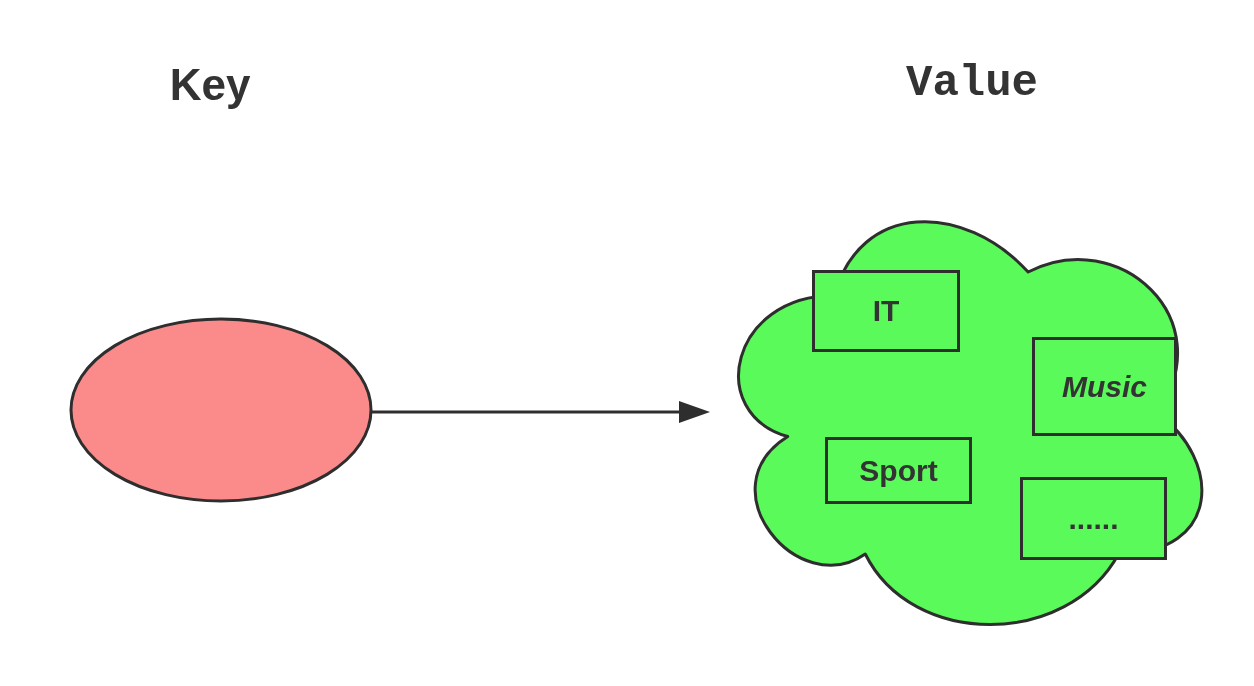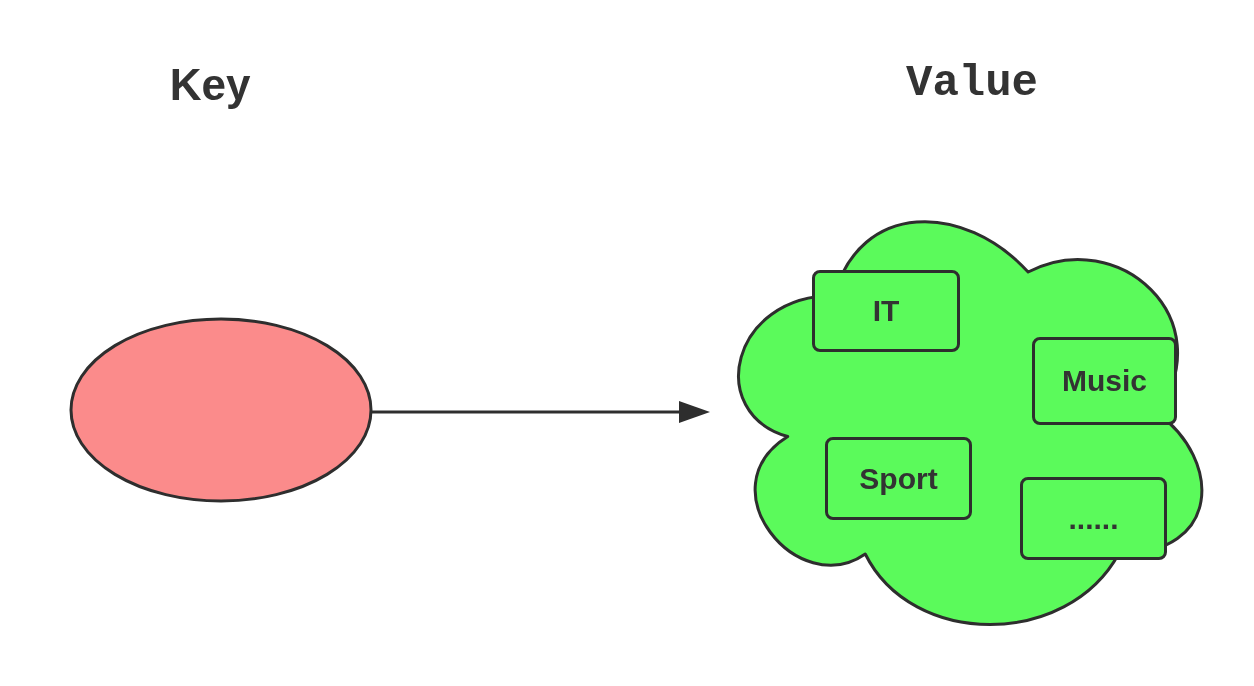--- a/index.html
+++ b/index.html
@@ -57,31 +57,31 @@
     font-weight: bold;
     color: var(--text-color, #333333);
     white-space: nowrap;
   }
   .member-box {
     position: absolute;
     z-index: 2;
     box-sizing: border-box;
     background: var(--value-fill, #5bfa5b);
     border: 3px solid var(--stroke, #2e2e2e);
-    border-radius: 8px;
+    border-radius: 0;
     display: flex;
     align-items: center;
     justify-content: center;
     font-size: 30px;
     font-weight: bold;
     color: var(--text-color, #333333);
   }
   .member-box.it    { left: 812px;  top: 270px; width: 148px; height: 82px; }
-  .member-box.music { left: 1032px; top: 337px; width: 145px; height: 88px; }
-  .member-box.sport { left: 825px;  top: 437px; width: 147px; height: 83px; }
+  .member-box.music { left: 1032px; top: 337px; width: 145px; height: 99px; font-style: italic; }
+  .member-box.sport { left: 825px;  top: 437px; width: 147px; height: 67px; }
   .member-box.more  { left: 1020px; top: 477px; width: 147px; height: 83px; }
 </style>
 </head>
 <body>
 
 <div class="canvas">
 
   <div class="header key">Key</div>
 
   <div class="header value">Value</div>

